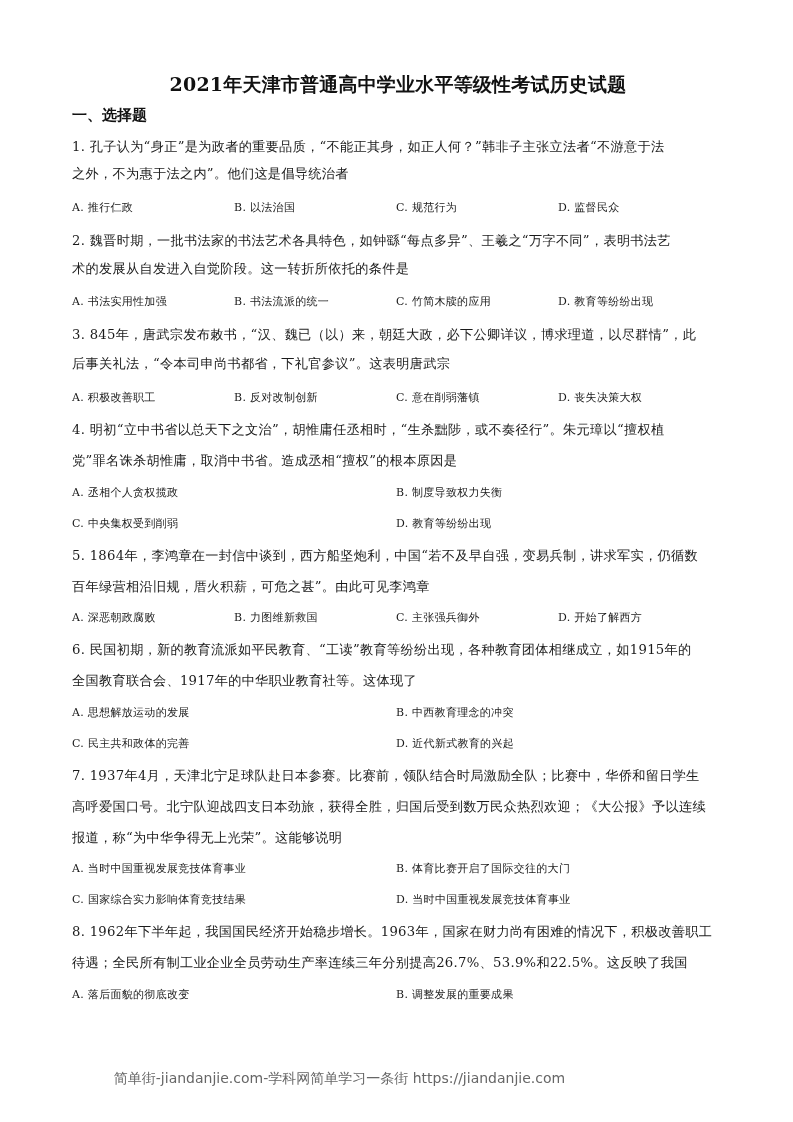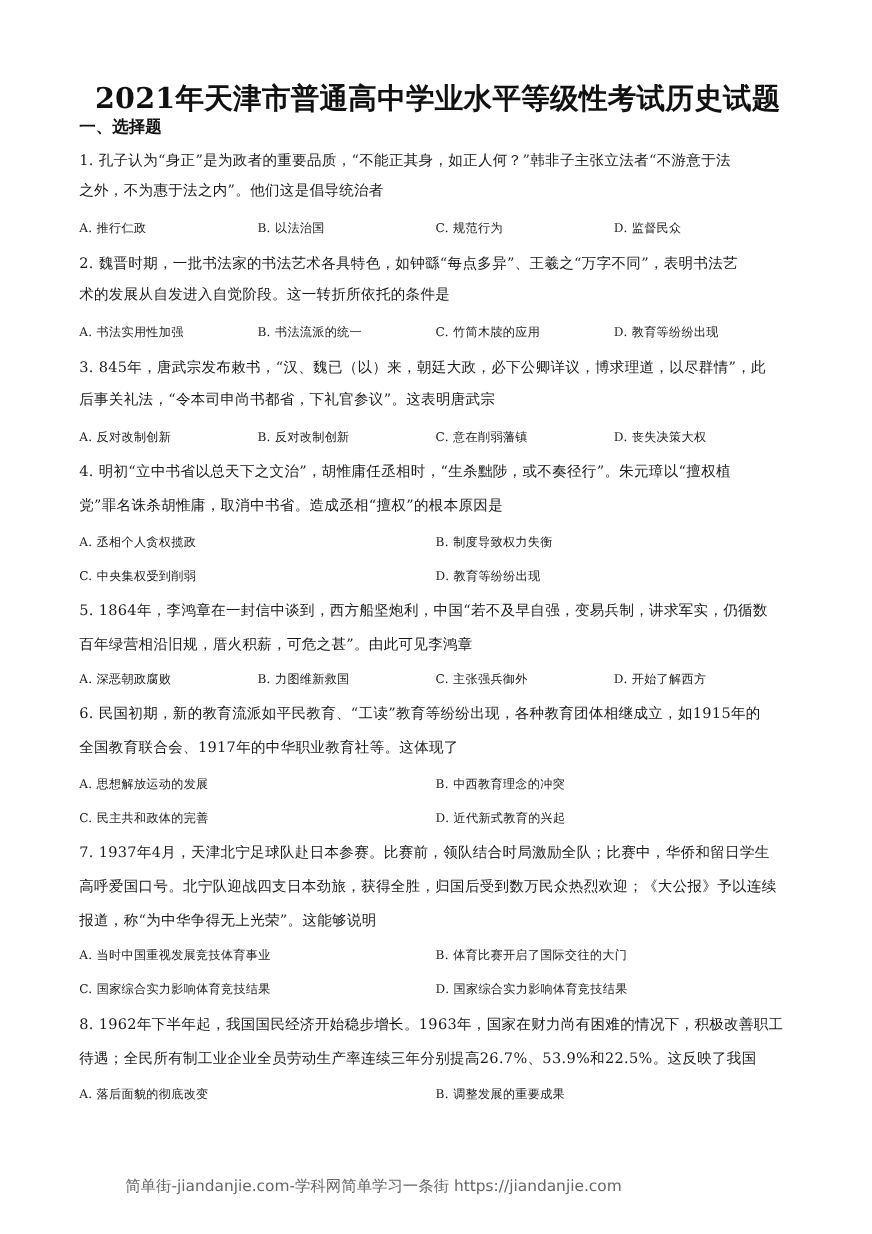--- a/index.html
+++ b/index.html
@@ -1,20 +1,20 @@
 <!DOCTYPE html>
 <html><head>
 <meta charset="utf-8">
 <style>
   html, body { margin: 0; padding: 0; background: #ffffff; }
   body { width: 793px; height: 1122px; position: relative; overflow: hidden;
          font-family: "DejaVu Serif", "Liberation Serif", serif; color: #1a1a1a; }
   .page { position: absolute; left: 72px; top: 0; width: 652px; }
   .title { position: absolute; top: 72px; left: 0; width: 652px; text-align: center;
-           font-family: "DejaVu Serif", serif; font-weight: bold; font-size: 26px; letter-spacing: 0.2px; color:#111; }
+           font-family: "DejaVu Serif", serif; font-weight: bold; font-size: 19px; letter-spacing: 0.2px; color:#111; }
   .section { position: absolute; top: 106px; left: 0; font-weight: bold; font-size: 15px; color:#111; }
   .line { position: absolute; left: 0; font-size: 13.2px; white-space: nowrap; letter-spacing: 0.3px; line-height: 18px; }
   .opt { position: absolute; font-size: 11px; white-space: nowrap; letter-spacing: 0.3px; line-height: 18px; }
   .footer { position: absolute; top: 1070px; left: 0; width: 679px; text-align: center;
             font-family: "DejaVu Sans", "Liberation Sans", sans-serif; font-size: 14px; color: #666666; }
 </style>
 </head>
 <body>
 
 <div class="page">
@@ -30,21 +30,21 @@
 
   <div class="line" style="top:232px">2. 魏晋时期，一批书法家的书法艺术各具特色，如钟繇“每点多异”、王羲之“万字不同”，表明书法艺</div>
   <div class="line" style="top:260px">术的发展从自发进入自觉阶段。这一转折所依托的条件是</div>
   <div class="opt" style="top:293px;left:0">A. 书法实用性加强</div>
   <div class="opt" style="top:293px;left:162px">B. 书法流派的统一</div>
   <div class="opt" style="top:293px;left:324px">C. 竹简木牍的应用</div>
   <div class="opt" style="top:293px;left:486px">D. 教育等纷纷出现</div>
 
   <div class="line" style="top:326px">3. 845年，唐武宗发布敕书，“汉、魏已（以）来，朝廷大政，必下公卿详议，博求理道，以尽群情”，此</div>
   <div class="line" style="top:355px">后事关礼法，“令本司申尚书都省，下礼官参议”。这表明唐武宗</div>
-  <div class="opt" style="top:389px;left:0">A. 反对改制创新</div>
+  <div class="opt" style="top:389px;left:0">A. 积极改善职工</div>
   <div class="opt" style="top:389px;left:162px">B. 反对改制创新</div>
   <div class="opt" style="top:389px;left:324px">C. 意在削弱藩镇</div>
   <div class="opt" style="top:389px;left:486px">D. 丧失决策大权</div>
 
   <div class="line" style="top:421px">4. 明初“立中书省以总天下之文治”，胡惟庸任丞相时，“生杀黜陟，或不奏径行”。朱元璋以“擅权植</div>
   <div class="line" style="top:452px">党”罪名诛杀胡惟庸，取消中书省。造成丞相“擅权”的根本原因是</div>
   <div class="opt" style="top:484px;left:0">A. 丞相个人贪权揽政</div>
   <div class="opt" style="top:484px;left:324px">B. 制度导致权力失衡</div>
   <div class="opt" style="top:515px;left:0">C. 中央集权受到削弱</div>
   <div class="opt" style="top:515px;left:324px">D. 教育等纷纷出现</div>
@@ -62,21 +62,21 @@
   <div class="opt" style="top:704px;left:324px">B. 中西教育理念的冲突</div>
   <div class="opt" style="top:735px;left:0">C. 民主共和政体的完善</div>
   <div class="opt" style="top:735px;left:324px">D. 近代新式教育的兴起</div>
 
   <div class="line" style="top:767px">7. 1937年4月，天津北宁足球队赴日本参赛。比赛前，领队结合时局激励全队；比赛中，华侨和留日学生</div>
   <div class="line" style="top:798px">高呼爱国口号。北宁队迎战四支日本劲旅，获得全胜，归国后受到数万民众热烈欢迎；《大公报》予以连续</div>
   <div class="line" style="top:829px">报道，称“为中华争得无上光荣”。这能够说明</div>
   <div class="opt" style="top:860px;left:0">A. 当时中国重视发展竞技体育事业</div>
   <div class="opt" style="top:860px;left:324px">B. 体育比赛开启了国际交往的大门</div>
   <div class="opt" style="top:891px;left:0">C. 国家综合实力影响体育竞技结果</div>
-  <div class="opt" style="top:891px;left:324px">D. 国家综合实力影响体育竞技结果</div>
+  <div class="opt" style="top:891px;left:324px">D. 当时中国重视发展竞技体育事业</div>
 
   <div class="line" style="top:923px">8. 1962年下半年起，我国国民经济开始稳步增长。1963年，国家在财力尚有困难的情况下，积极改善职工</div>
   <div class="line" style="top:954px">待遇；全民所有制工业企业全员劳动生产率连续三年分别提高26.7%、53.9%和22.5%。这反映了我国</div>
   <div class="opt" style="top:986px;left:0">A. 落后面貌的彻底改变</div>
   <div class="opt" style="top:986px;left:324px">B. 调整发展的重要成果</div>
 </div>
 
 <div class="footer">简单街-jiandanjie.com-学科网简单学习一条街 https://jiandanjie.com</div>
 
 </body></html>

